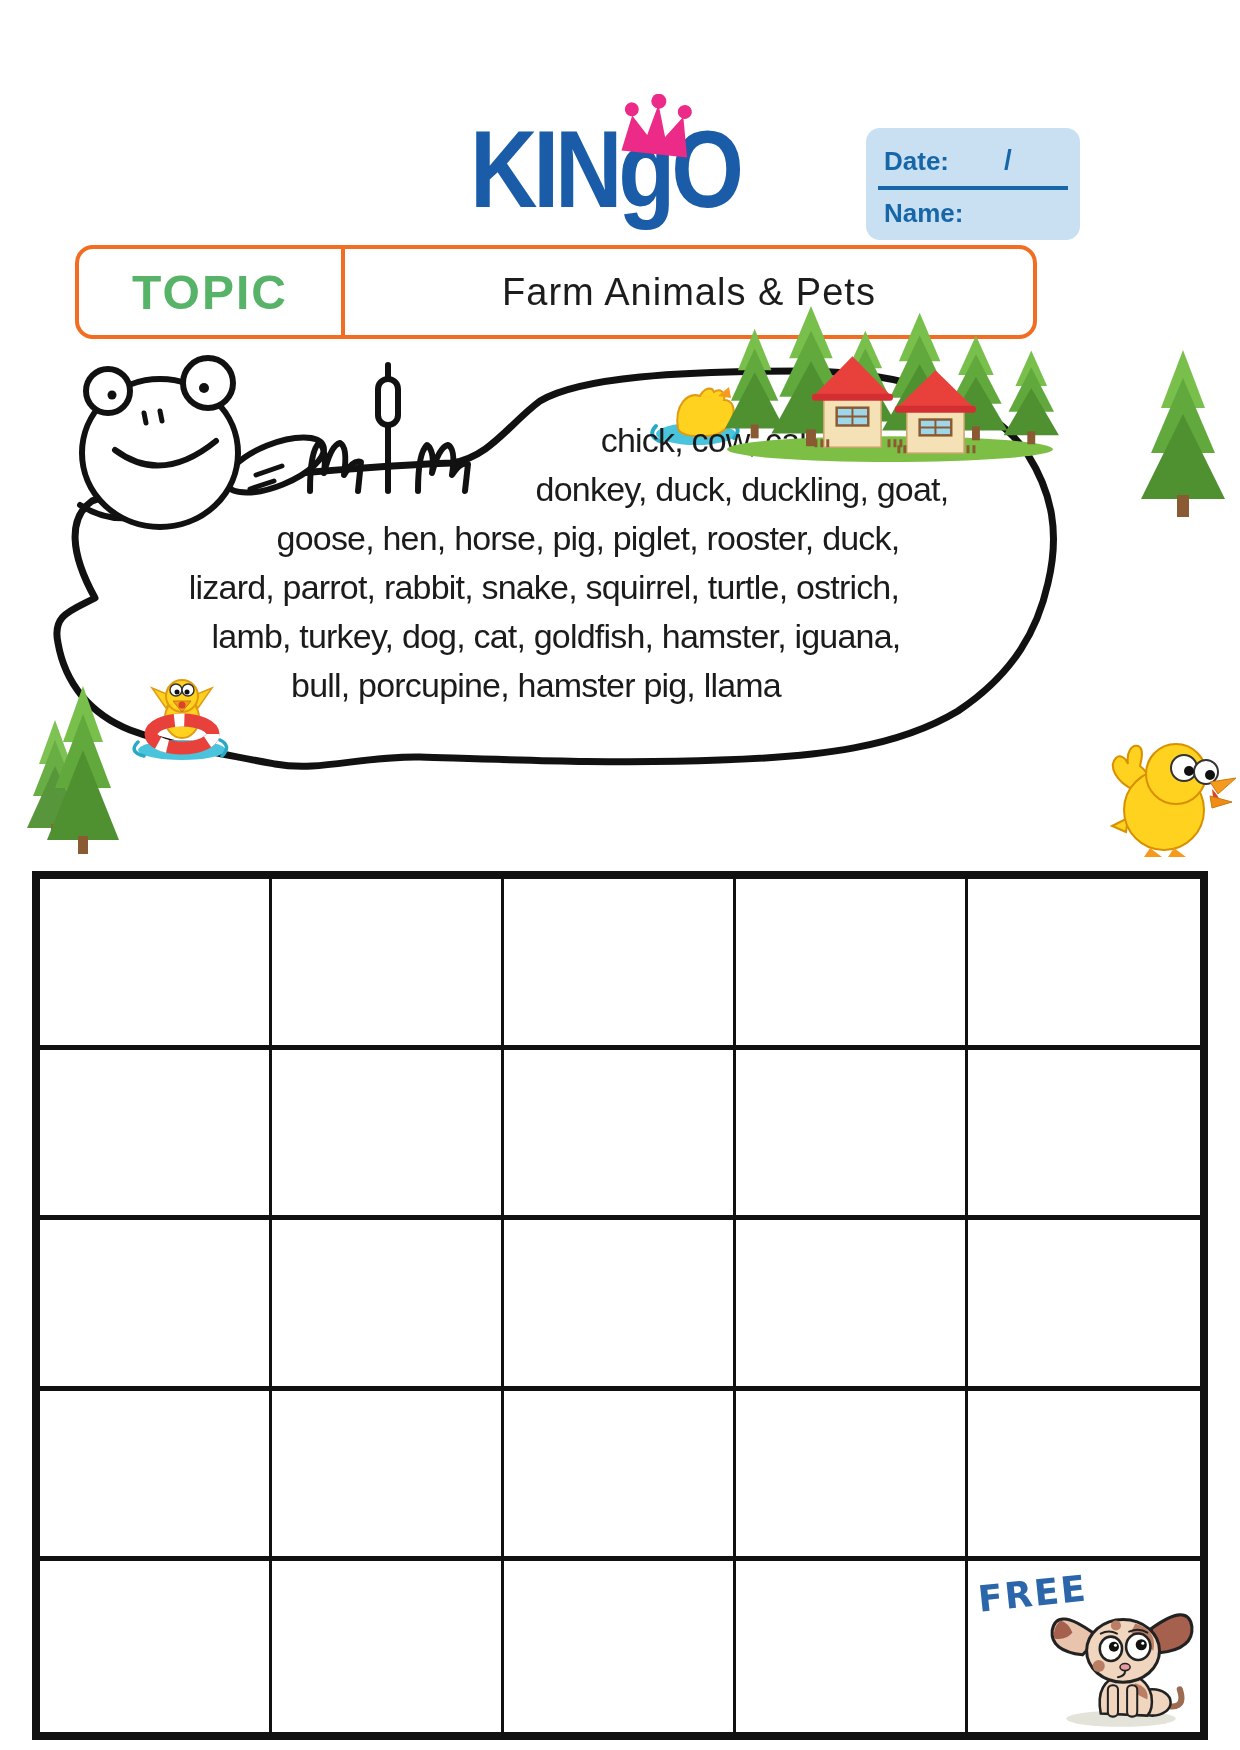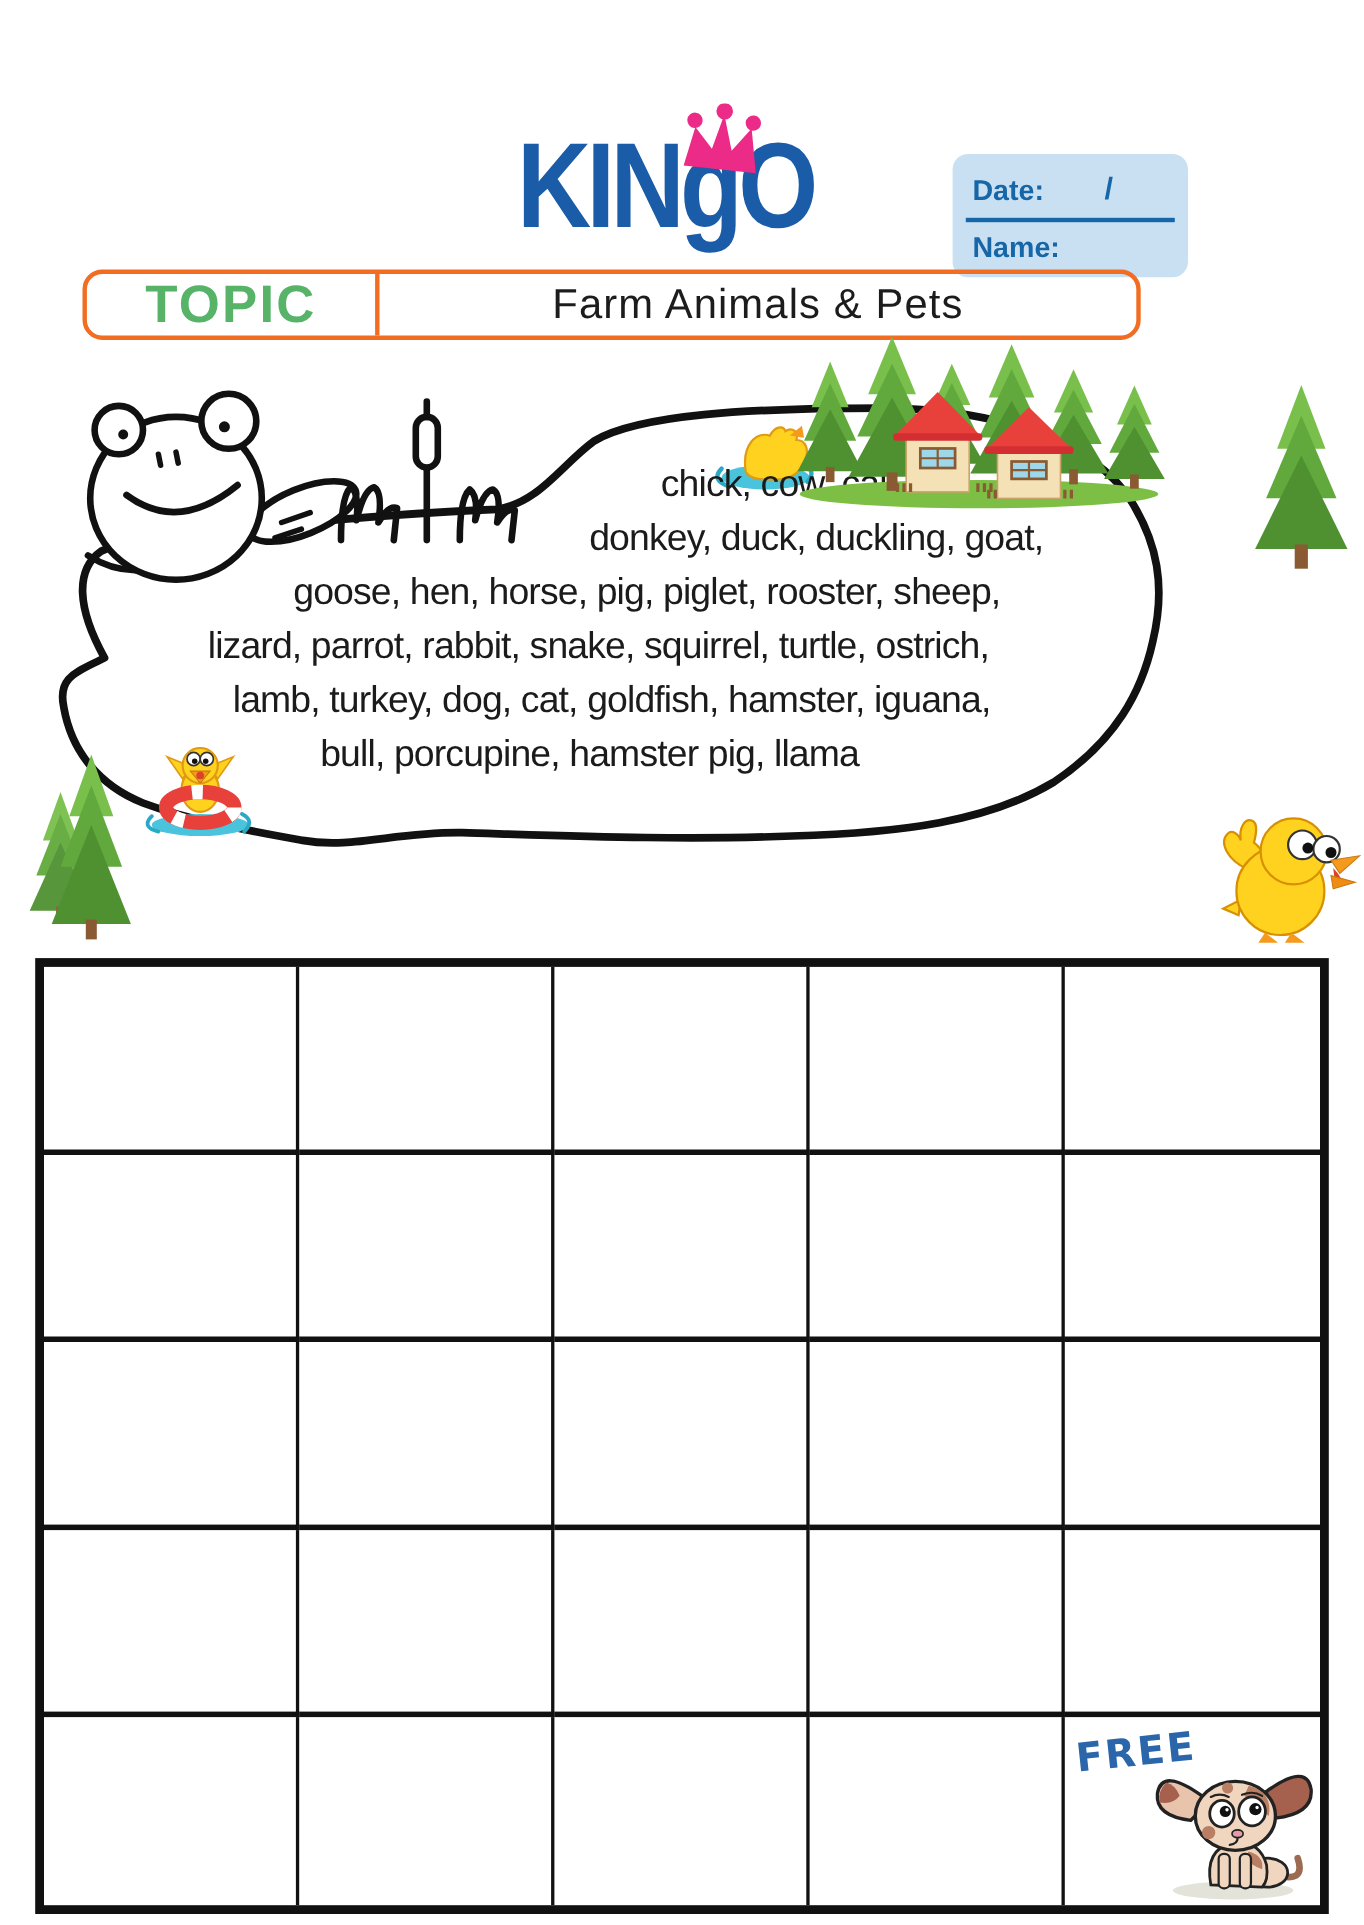--- a/index.html
+++ b/index.html
@@ -10,31 +10,31 @@
   }
   
   #logo-text{
     position:absolute;left:470px;top:66px;
     font-size:110px;font-weight:bold;line-height:1;
     letter-spacing:-5px;color:var(--logo_blue,#1a5ca8);
     transform:scaleX(.85);transform-origin:left top;white-space:nowrap;
   }
   #crown{position:absolute;left:612px;top:46px;width:88px;height:68px;}
   #date-box{
-    position:absolute;left:866px;top:92px;width:214px;height:112px;
+    position:absolute;left:866px;top:80px;width:214px;height:112px;
     background:var(--date_box_bg,#c9e0f3);border-radius:14px;
     color:var(--date_box_text,#1767a8);font-weight:bold;font-size:26px;
   }
   #date-box .row1{position:absolute;left:18px;top:18px;}
   #date-box .slash{position:absolute;left:138px;top:16px;font-size:28px;}
   #date-box .divider{position:absolute;left:12px;right:12px;top:58px;height:4px;background:var(--date_box_text,#1767a8);}
   #date-box .row2{position:absolute;left:18px;top:70px;}
   
   #topic-bar{
-    position:absolute;left:75px;top:197px;width:962px;height:64px;
+    position:absolute;left:75px;top:197px;width:962px;height:94px;
     border:4px solid var(--banner_orange,#f26d21);border-radius:18px;
     box-sizing:border-box;display:flex;align-items:center;
   }
   #topic-label{
     width:262px;text-align:center;color:var(--topic_green,#57b368);
     font-size:48px;font-weight:bold;letter-spacing:2px;
   }
   #topic-divider{width:4px;align-self:stretch;background:var(--banner_orange,#f26d21);}
   #topic-title{
     flex:1;text-align:center;color:#1c1c1c;font-size:38px;font-weight:400;letter-spacing:1px;
@@ -148,21 +148,21 @@
     <ellipse cx="48" cy="50" rx="40" ry="11" fill="#49c4dc"></ellipse>
     <path d="M8 42 Q-2 52 14 58" fill="none" stroke="#2aa9c6" stroke-width="4" stroke-linecap="round"></path>
     <path d="M82 38 Q95 44 86 54" fill="none" stroke="#2aa9c6" stroke-width="4" stroke-linecap="round"></path>
     <path d="M30 45 C26 20 40 8 52 12 C56 4 64 2 66 8 C72 4 78 8 76 16 C84 16 88 24 84 34 C80 46 70 52 56 52 C44 52 34 52 30 45 Z" fill="#ffd21f" stroke="#e09b12" stroke-width="2"></path>
     <polygon points="70,12 81,3 83,14" fill="#f59a1d"></polygon>
   </svg>
 
   <div id="word-bank">
     <div class="wl wl0">chick, cow, calf,</div>
     <div class="wl wl1">donkey, duck, duckling, goat,</div>
-    <div class="wl wl2">goose, hen, horse, pig, piglet, rooster, sheep,</div>
+    <div class="wl wl2">goose, hen, horse, pig, piglet, rooster, duck,</div>
     <div class="wl wl4">lizard, parrot, rabbit, snake, squirrel, turtle, ostrich,</div>
     <div class="wl wl3">lamb, turkey, dog, cat, goldfish, hamster, iguana,</div>
     <div class="wl wl5">bull, porcupine, hamster pig, llama</div>
   </div>
 
   <svg id="trees-houses" class="deco" viewBox="0 0 350 165">
     <g>
       <ellipse cx="175" cy="150" rx="165" ry="13" fill="#7cbf44"></ellipse>
 
       <g>

